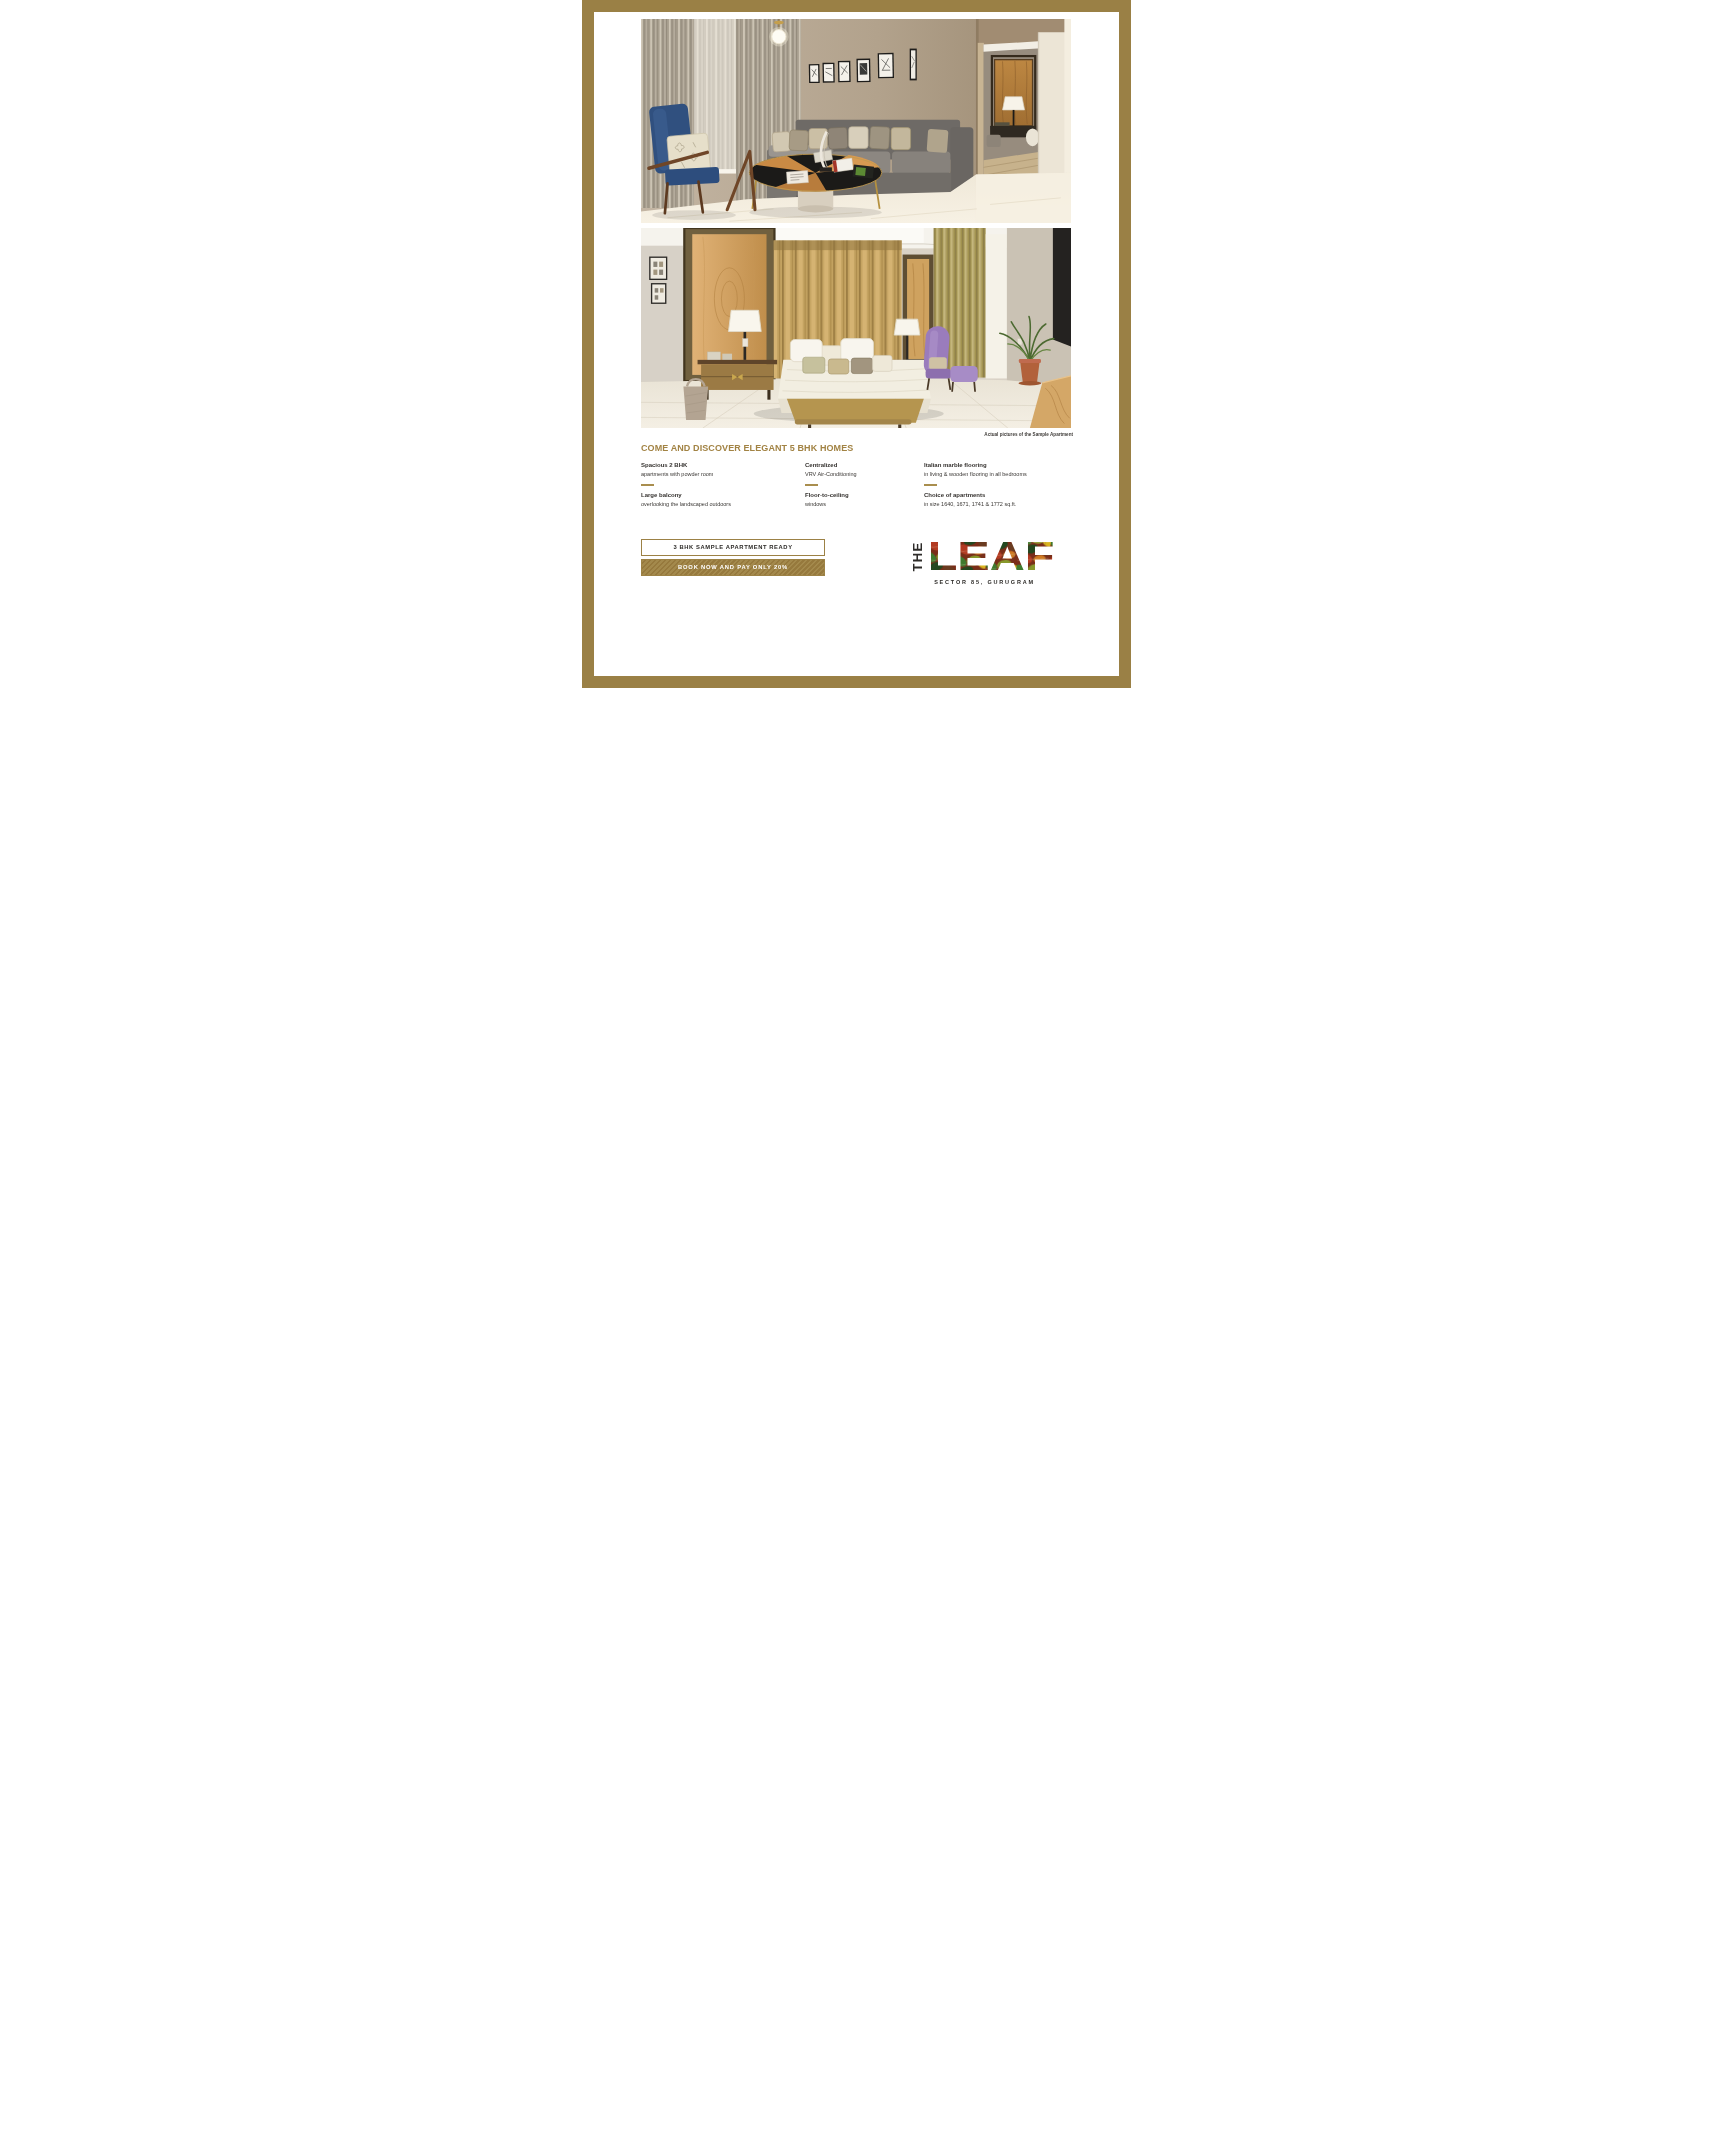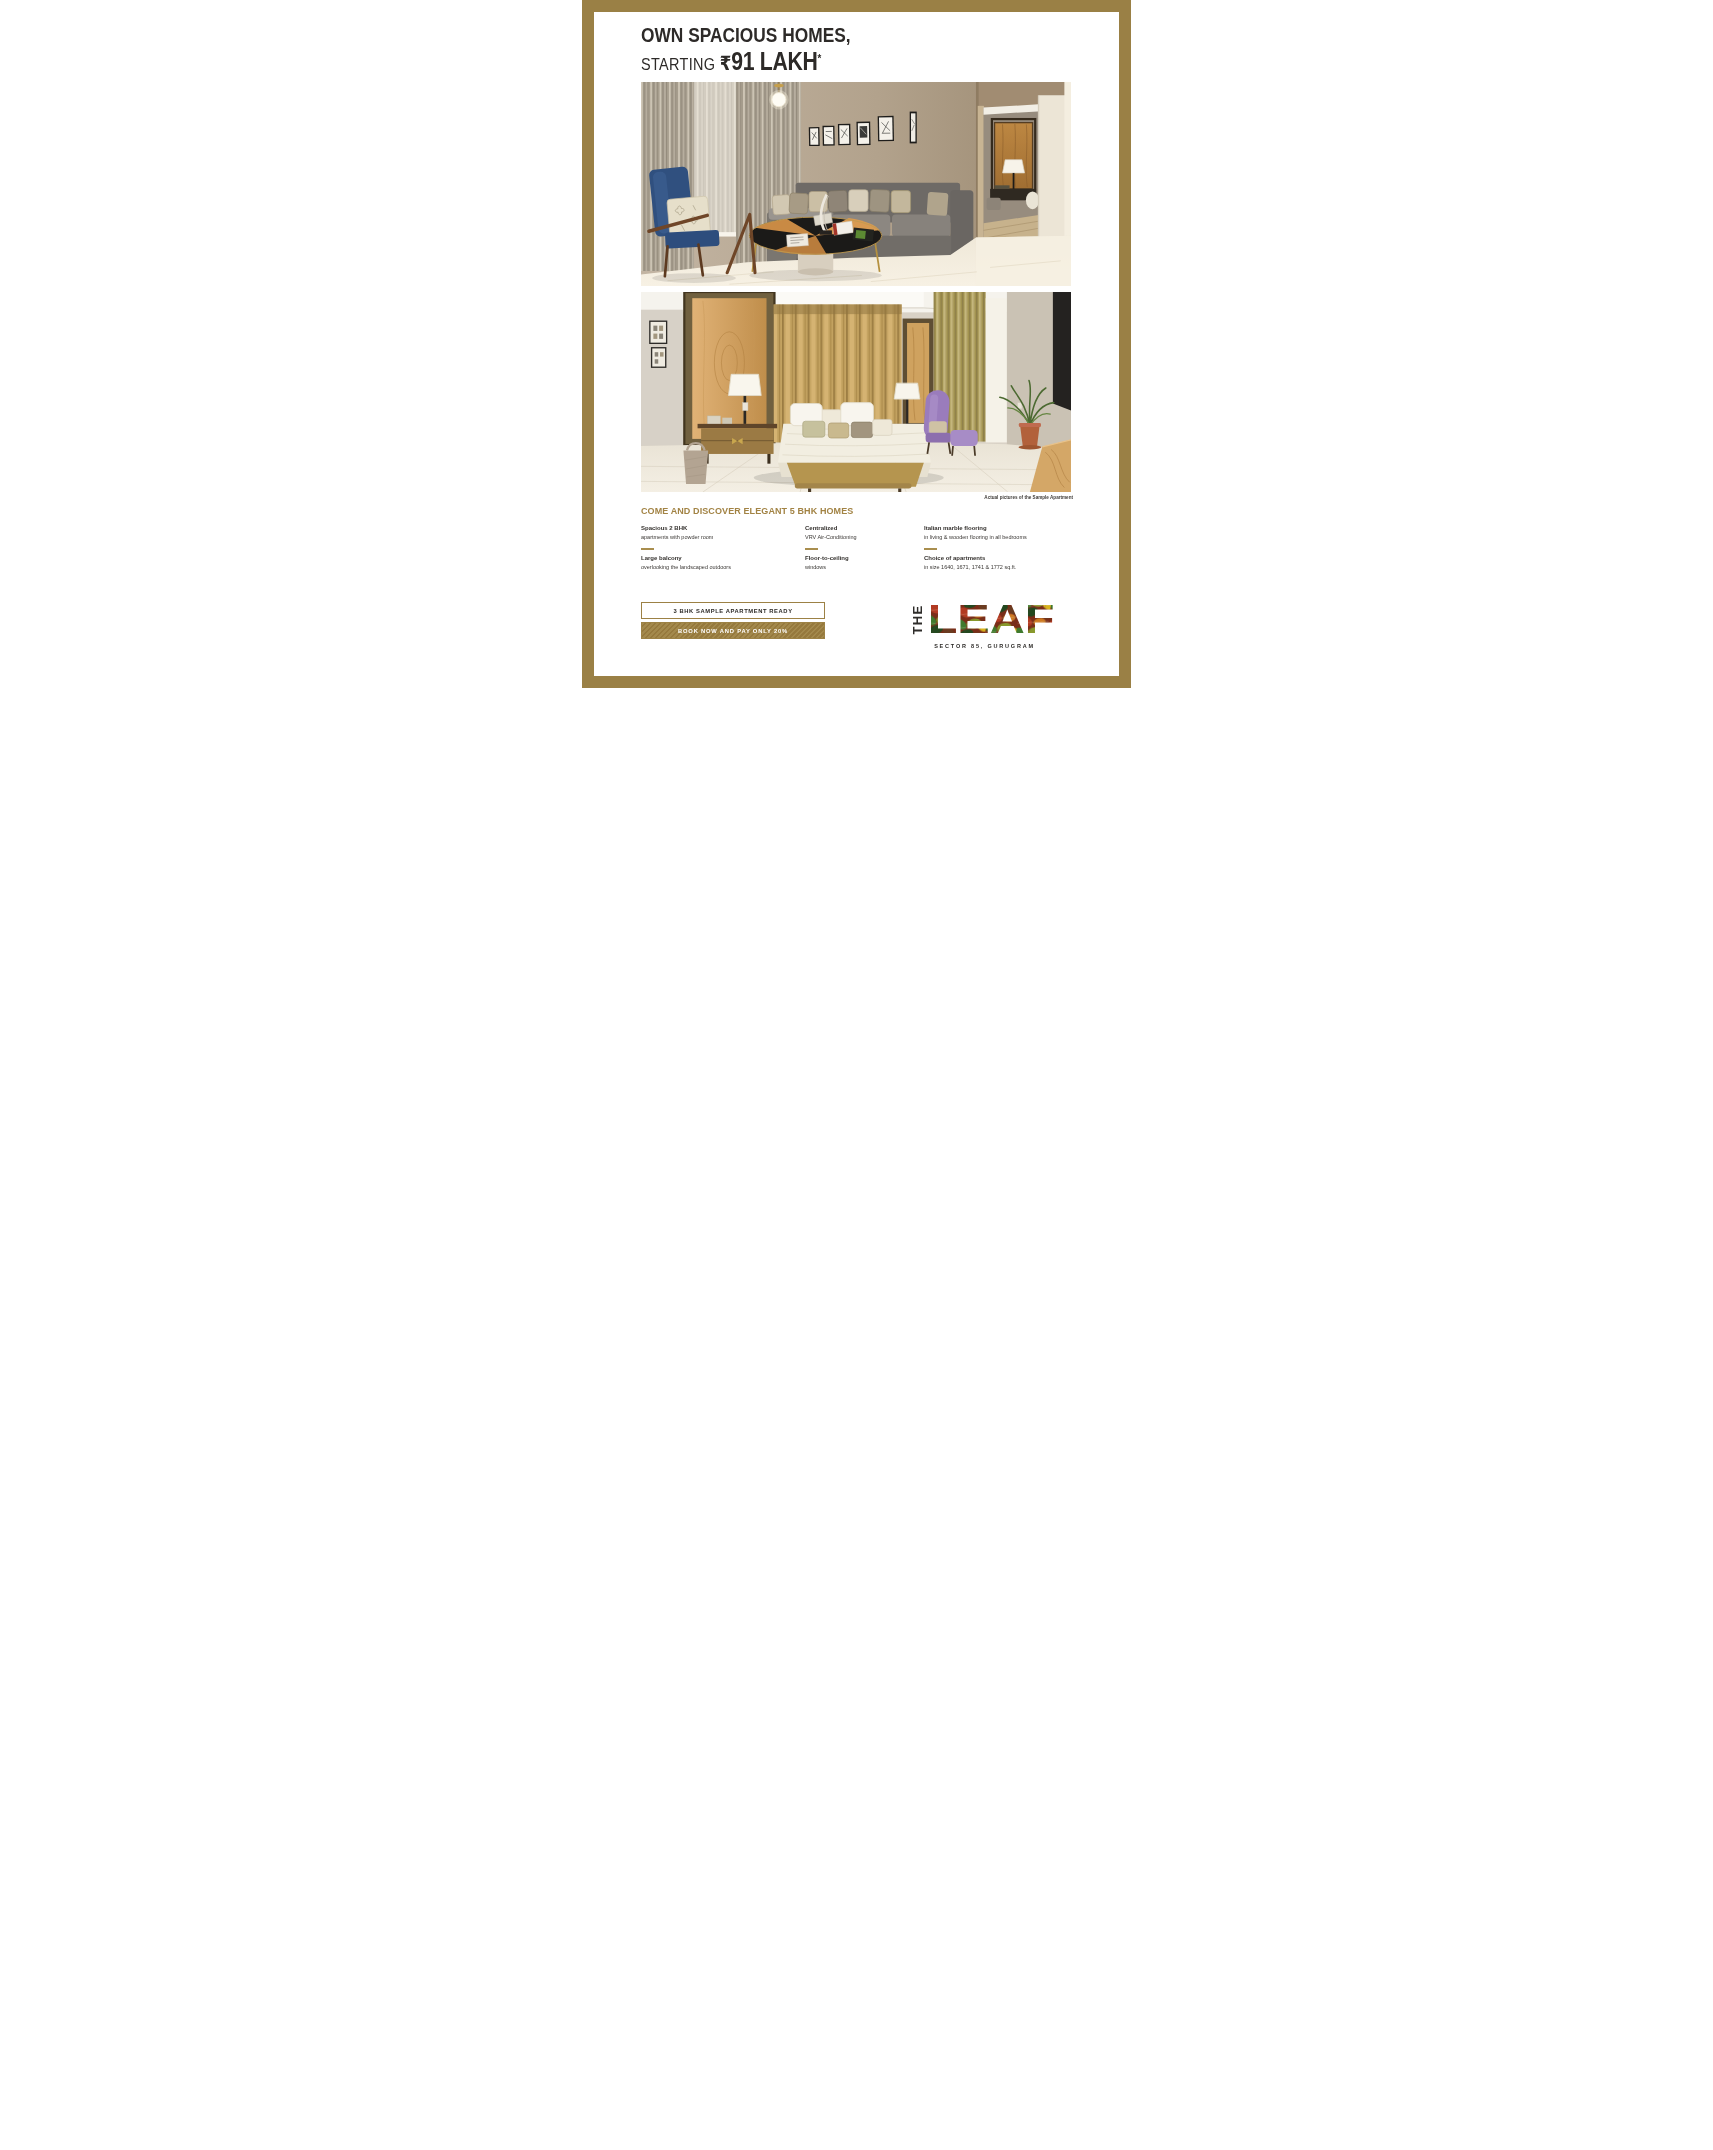--- a/index.html
+++ b/index.html
@@ -41,24 +41,20 @@
   .logo-the span{display:block;transform:rotate(-90deg);font-size:13px;font-weight:800;letter-spacing:1.3px;color:#2e2c2a;white-space:nowrap;}
   .logo-leaf{margin-left:2.7px;}
   .logo-sector{margin-top:5.3px;text-align:center;font-size:5.5px;font-weight:600;letter-spacing:1.8px;color:#2b2926;white-space:nowrap;}
 </style>
 </head>
 <body>
 
 <div class="page">
   <div class="content">
 
-    <div class="headline">
-      <div class="hl1"><span class="condensed">OWN SPACIOUS HOMES,</span></div>
-      <div class="hl2"><span class="condensed"><span>STARTING</span>&nbsp;<span class="rupee">₹</span><span class="price">91 LAKH</span><span class="star">*</span></span></div>
-    </div>
 
     <figure class="photo photo-living">
       <svg viewBox="0 0 973 462" preserveAspectRatio="none">
         <defs>
           <linearGradient id="wallG" x1="0" y1="0" x2="1" y2="0">
             <stop offset="0" stop-color="#c3b5a3"></stop>
               <stop offset=".55" stop-color="#b2a28c"></stop>
               <stop offset="1" stop-color="#9a886f"></stop>
           </linearGradient>
           <pattern id="curtP" patternUnits="userSpaceOnUse" width="21" height="30">

